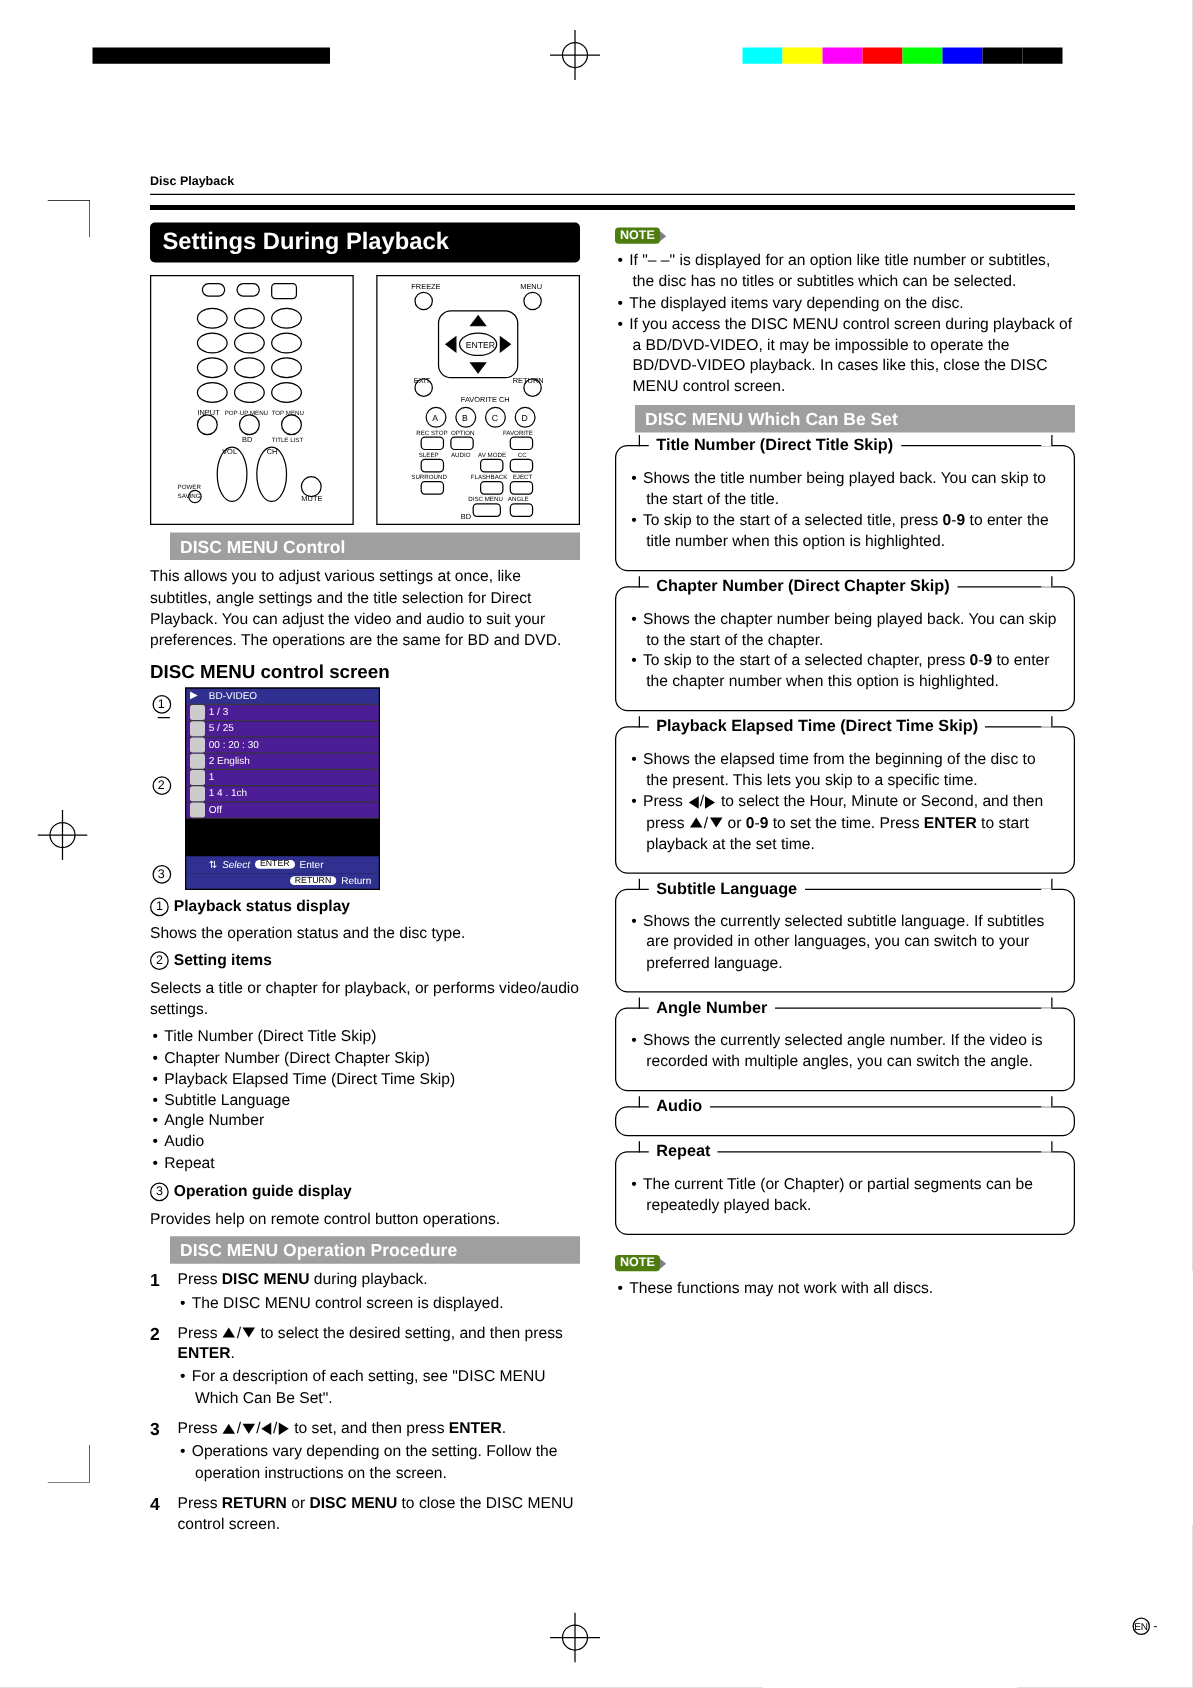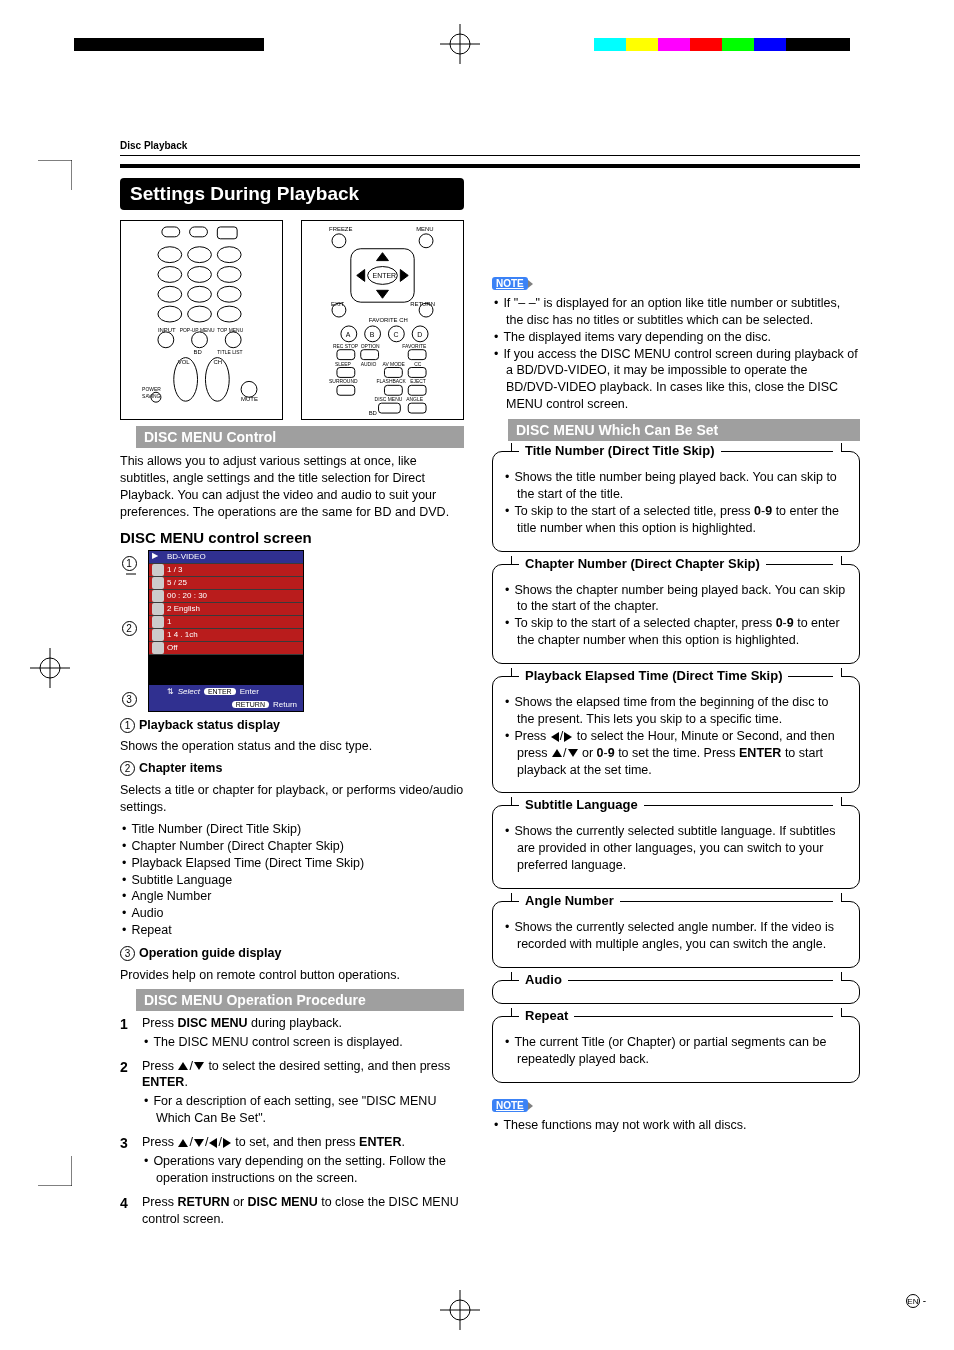--- a/index.html
+++ b/index.html
@@ -49,21 +49,21 @@
   .band-sub {
     background: #9f9f9f;
     color: #fff;
     font-size: 14px;
     font-weight: bold;
     padding: 3px 8px;
     display: block;
     margin-left: 16px;
   }
 
-  .cols { display: flex; gap: 28px; align-items: center; }
+  .cols { display: flex; gap: 28px; }
   .col-l { width: 344px; }
   .col-r { width: 368px; }
 
   p, li { font-size: 12.5px; line-height: 1.35; }
   p { margin: 5px 0; }
   ul { margin: 3px 0 6px; padding-left: 14px; list-style: none; }
   ul > li::before { content: "•"; margin-left: -12px; margin-right: 5px; }
   b { font-weight: bold; }
 
   .remote-row { display: flex; gap: 18px; margin: 10px 0 6px; }
@@ -76,22 +76,22 @@
   .enum { margin: 4px 0 0; padding: 0; list-style: none; }
   .enum > li { position: relative; padding-left: 22px; margin-bottom: 7px; font-size: 12.5px; line-height:1.35; }
   .enum > li > .num { position: absolute; left: 0; top: 0; font-weight: bold; font-size: 14px; }
   .enum ul { margin: 2px 0 0 0; padding-left: 14px; }
 
   
   .circ { display:inline-block; width:15px; height:15px; border:1px solid #000; border-radius:50%; text-align:center; line-height:14px; font-size:10px; margin-right:4px; vertical-align:middle;}
 
   
   .note-badge {
-    display:inline-block; background:#3b82f6; color:#fff; font-size:10px; font-weight:bold;
-    padding:1px 4px; border-radius:3px; position:relative; margin-bottom:2px;text-decoration:underline;
+    display:inline-block; background:#4d7c0f; color:#fff; font-size:10px; font-weight:bold;
+    padding:1px 4px; border-radius:3px; position:relative; margin-bottom:2px;
   }
   .note-badge::after { content:""; position:absolute; right:-5px; top:3px; border-left:5px solid #808080; border-top:4px solid transparent; border-bottom:4px solid transparent; }
 
   
   .opt {
     position: relative;
     border: 1px solid #000;
     border-radius: 10px;
     padding: 14px 10px 8px 10px;
     margin: 10px 0 12px 0;
@@ -102,21 +102,21 @@
     position: absolute; top: -9px; left: 26px;
     background:#fff; padding: 0 6px; font-weight:bold; font-size:13px;
   }
   .opt .tail { position:absolute; right:18px; top:-1px; height:1px; width:8px; background:#fff; }
   .opt .tail::after { content:""; position:absolute; right:-1px; top:-8px; width:1px; height:8px; background:#000; }
 
   
   .screen-wrap { display:flex; gap:6px; margin-top:4px;}
   .screen-nums { width:22px; display:flex; flex-direction:column; align-items:center; }
   .screen { width: 156px; border:1px solid #000; background:#000; padding:0; }
-  .screen-row { display:flex; height:13px; align-items:center; font-size:8px; background:#b91c1c; color:#fff; border-bottom:1px solid #3a3a3a; }
+  .screen-row { display:flex; height:13px; align-items:center; font-size:8px; background:#4c1d95; color:#fff; border-bottom:1px solid #3a3a3a; }
   .screen-row.top { background:#303090; }
   .screen-bot { background:#303090; height:14px; display:flex; align-items:center; gap:4px; padding-left:18px;}
   .pill { background:#fff; color:#000; border-radius:6px; font-size:7px; padding:0 4px;}
   .ic { width:12px; height:12px; margin:0 3px; background:#ccc; border-radius:2px; display:inline-block;}
   .screen-gap { background:#000; height:30px; }
 
   
   .tri-up, .tri-down, .tri-left, .tri-right { display:inline-block; width:0; height:0; vertical-align:middle; margin:0 1px; }
   .tri-up    { border-left:5px solid transparent; border-right:5px solid transparent; border-bottom:8px solid #000; }
   .tri-down  { border-left:5px solid transparent; border-right:5px solid transparent; border-top:8px solid #000; }
@@ -331,21 +331,21 @@
           <div class="screen-bot" style="justify-content:flex-end; padding-right:6px; height:12px;">
             <span class="pill">RETURN</span>
             <span style="color:#fff;font-size:8px;">Return</span>
           </div>
         </div>
       </div>
 
       <p><span class="circ">1</span><b>Playback status display</b></p>
       <p style="margin-top:0">Shows the operation status and the disc type.</p>
 
-      <p><span class="circ">2</span><b>Chapter items</b></p>
+      <p><span class="circ">2</span><b>Setting items</b></p>
       <p style="margin-top:0">Selects a title or chapter for playback, or performs video/audio settings.</p>
       <ul>
         <li>Title Number (Direct Title Skip)</li>
         <li>Chapter Number (Direct Chapter Skip)</li>
         <li>Playback Elapsed Time (Direct Time Skip)</li>
         <li>Subtitle Language</li>
         <li>Angle Number</li>
         <li>Audio</li>
         <li>Repeat</li>
       </ul>

